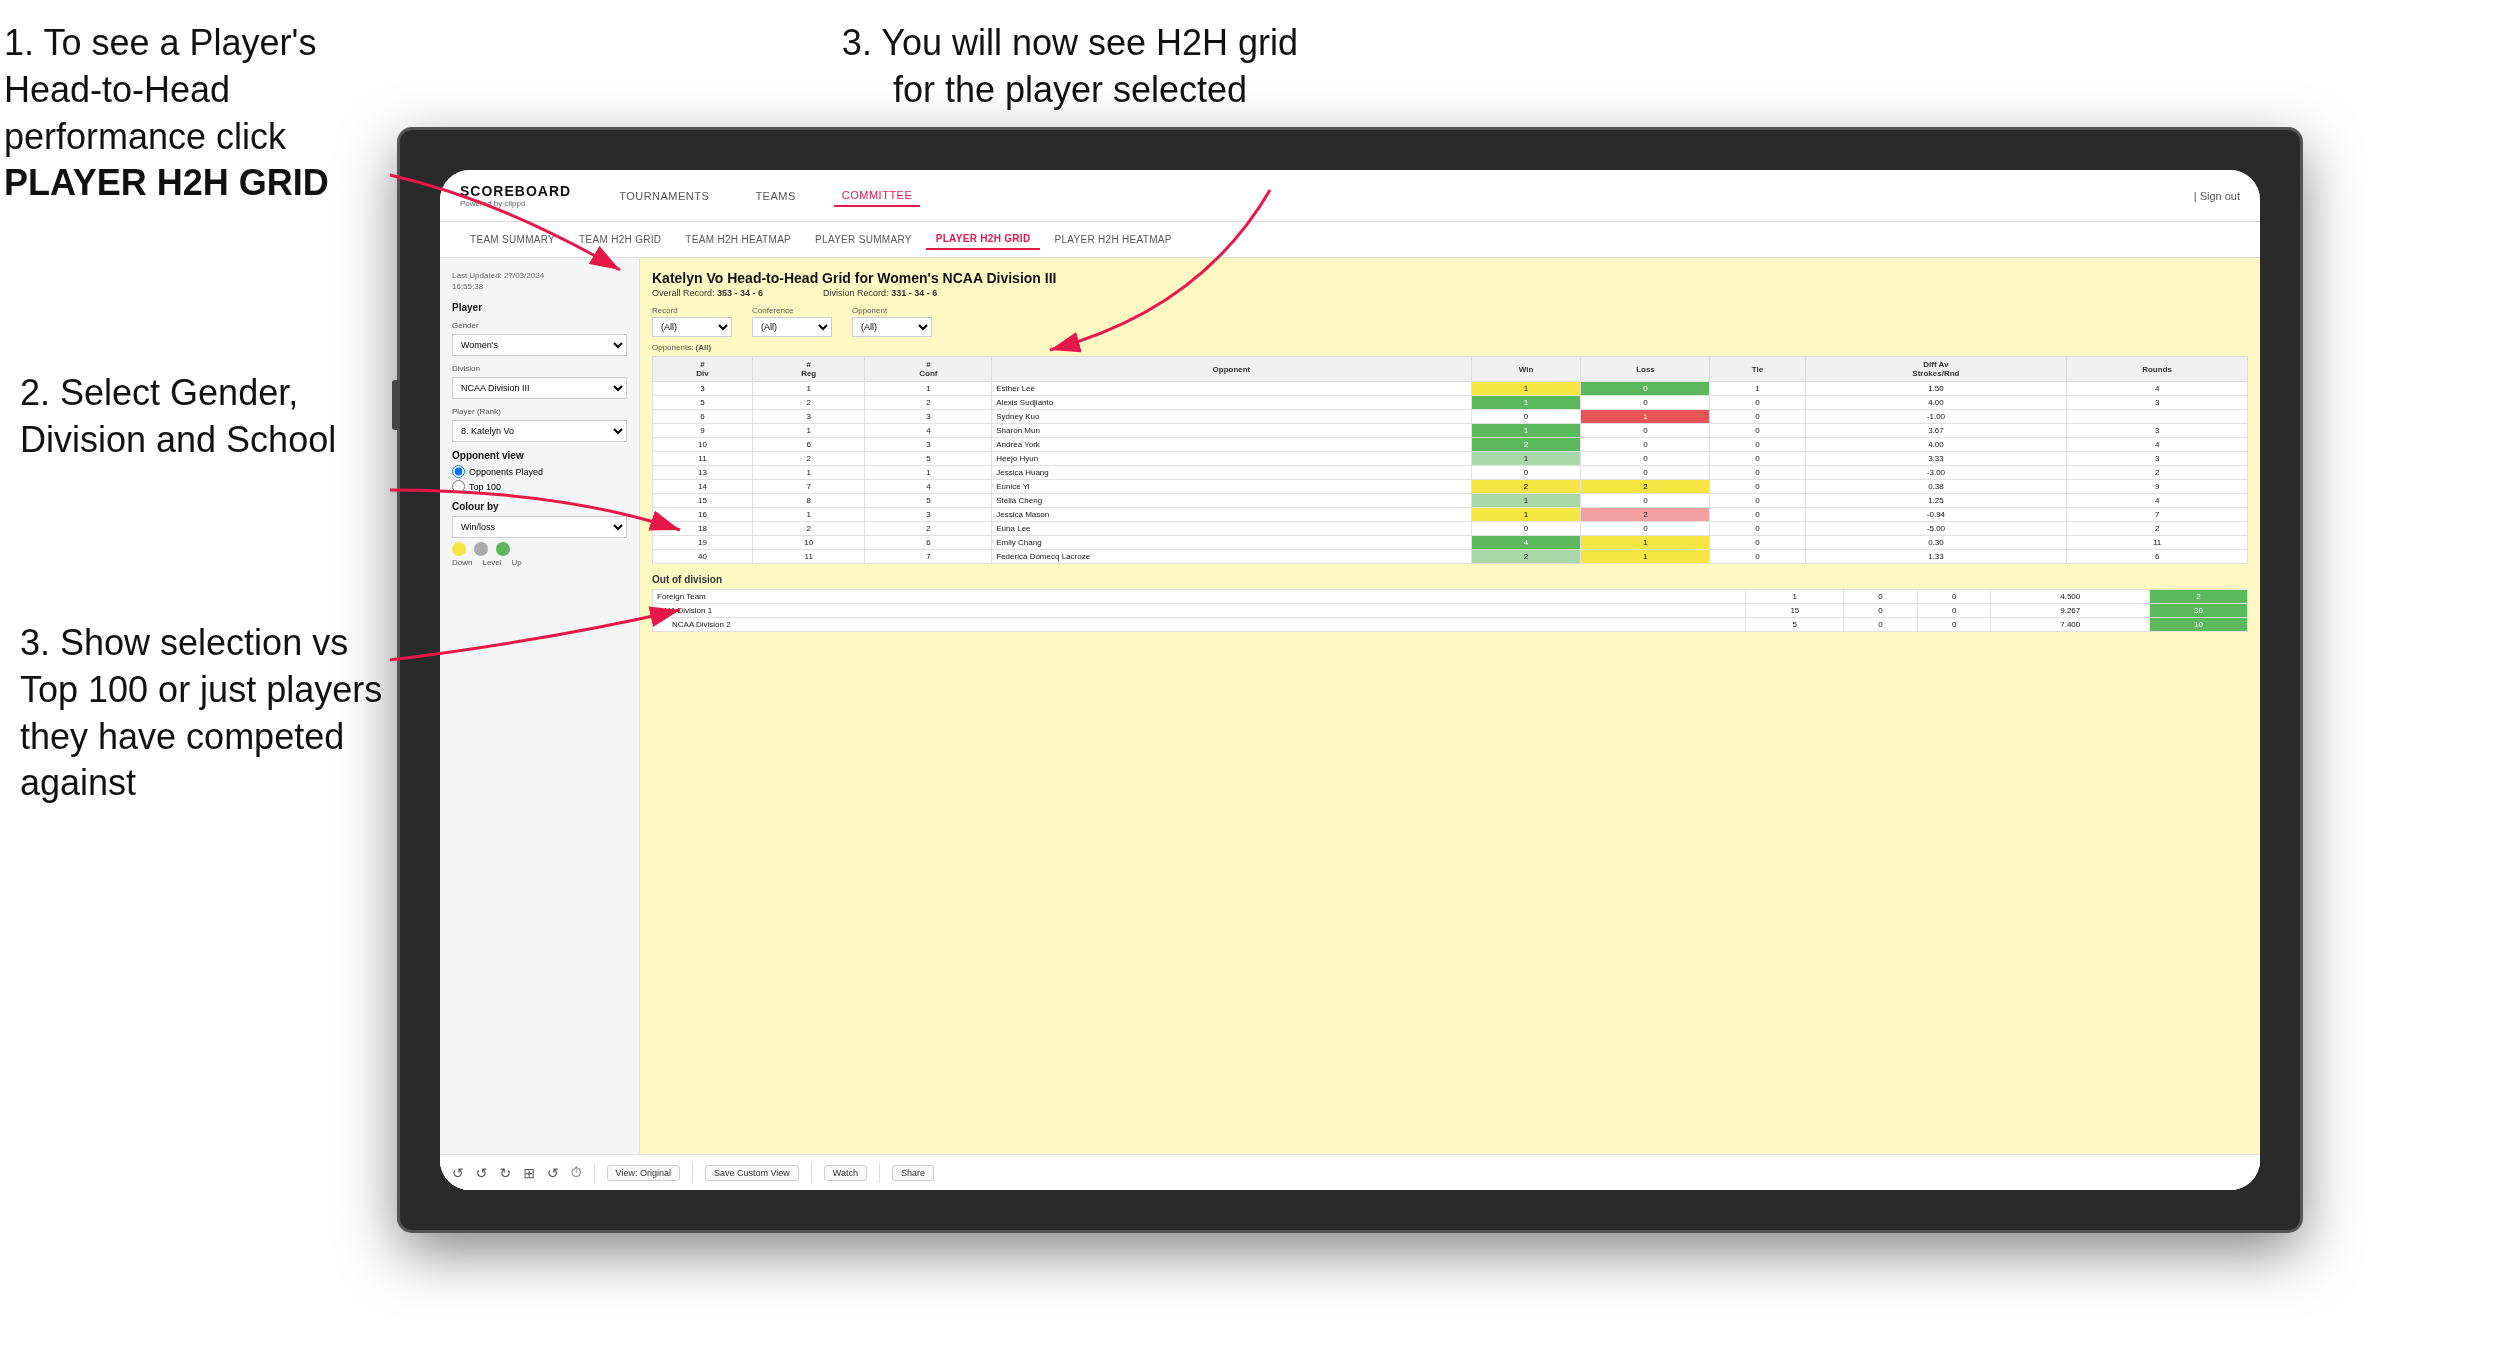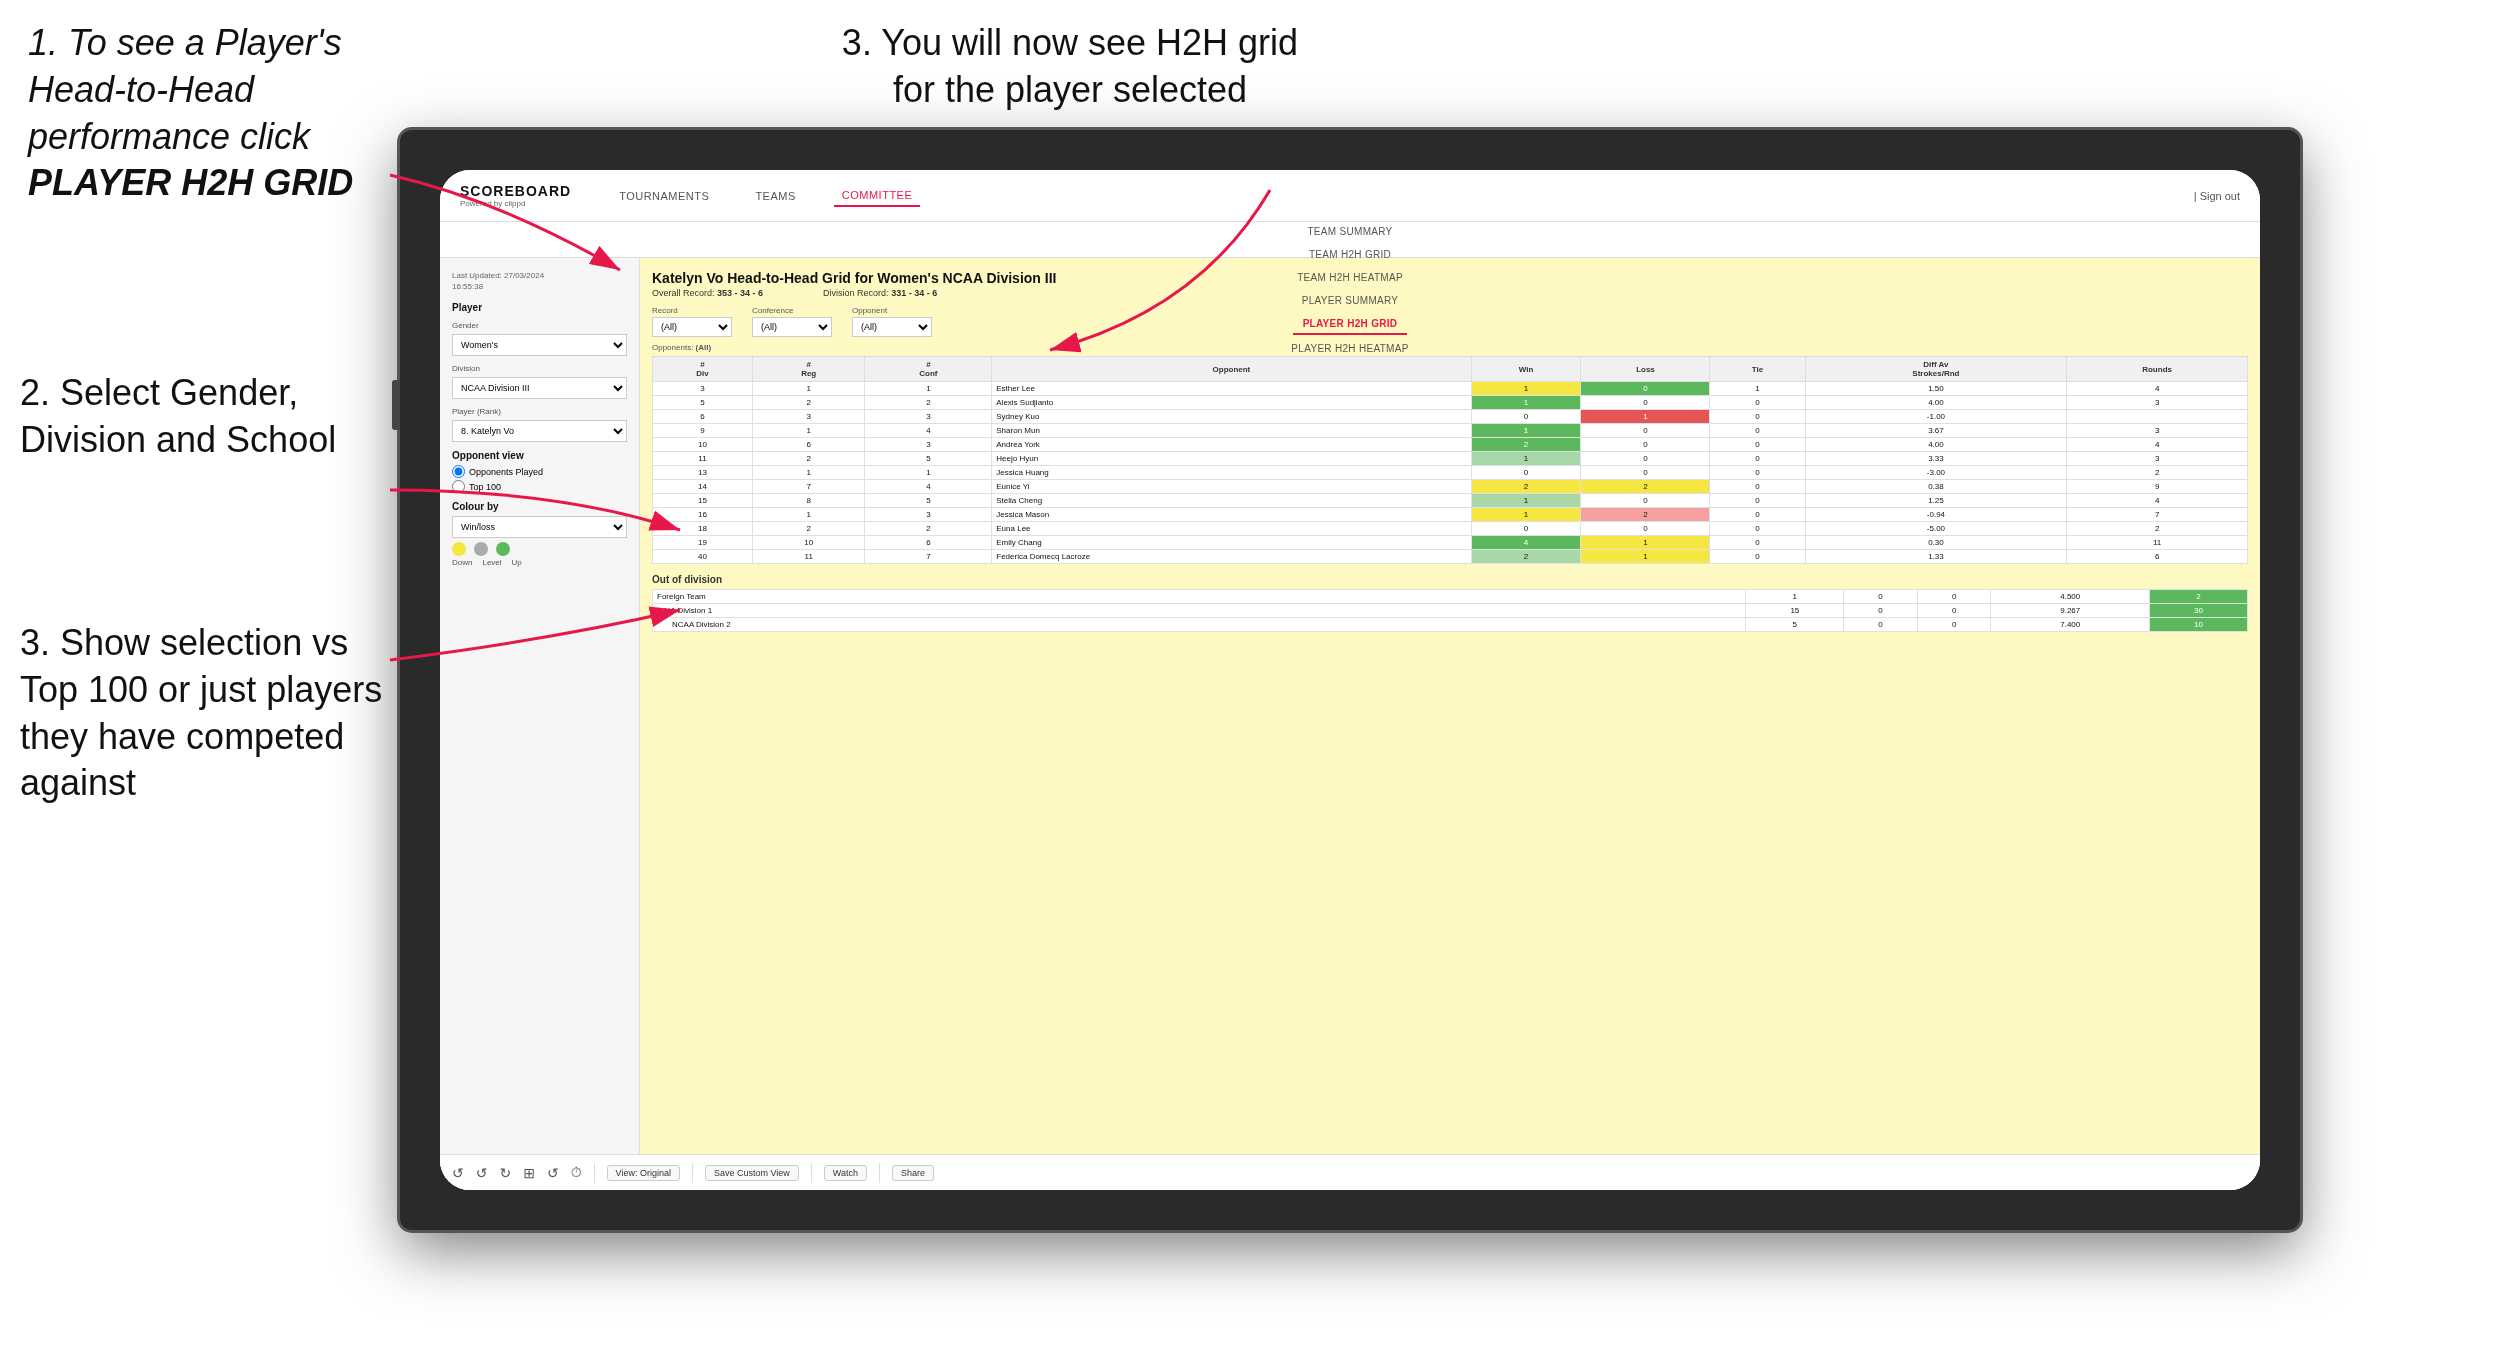--- a/index.html
+++ b/index.html
@@ -9,26 +9,25 @@
       background: #ffffff;
       font-family: -apple-system, BlinkMacSystemFont, 'Segoe UI', Arial, sans-serif;
       position: relative;
       overflow: hidden;
     }
 
     
     .instruction-top-left {
       position: absolute;
       top: 20px;
-      left: 28px;
+      left: 4px;
       width: 420px;
       font-size: 36px;
       line-height: 1.3;
       color: #111;
-      font-style: italic;
     }
     .instruction-top-left .bold { font-weight: 900; }
 
     .instruction-3-top {
       position: absolute;
       top: 20px;
       left: 820px;
       width: 500px;
       font-size: 36px;
       line-height: 1.3;
@@ -128,21 +127,20 @@
 
     
     .sub-nav {
       background: #fff;
       border-bottom: 1px solid #ddd;
       height: 36px;
       display: flex;
       align-items: center;
       padding: 0 20px;
       gap: 4px;
-      flex-direction: column;
     }
     .sub-nav-item {
       font-size: 10px;
       color: #555;
       padding: 4px 10px;
       cursor: pointer;
       text-transform: uppercase;
       letter-spacing: 0.3px;
     }
     .sub-nav-item.active {

